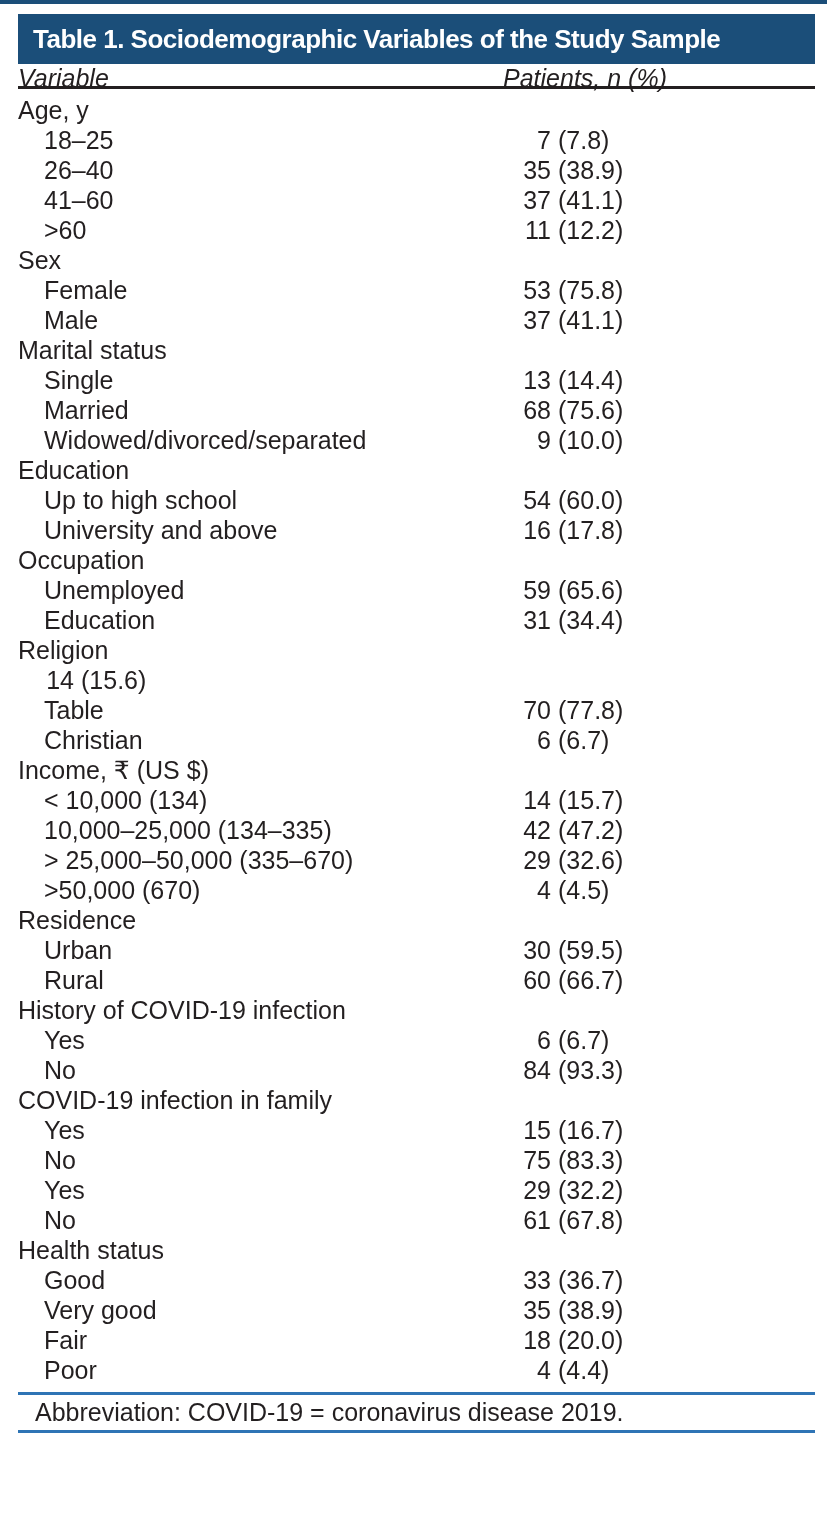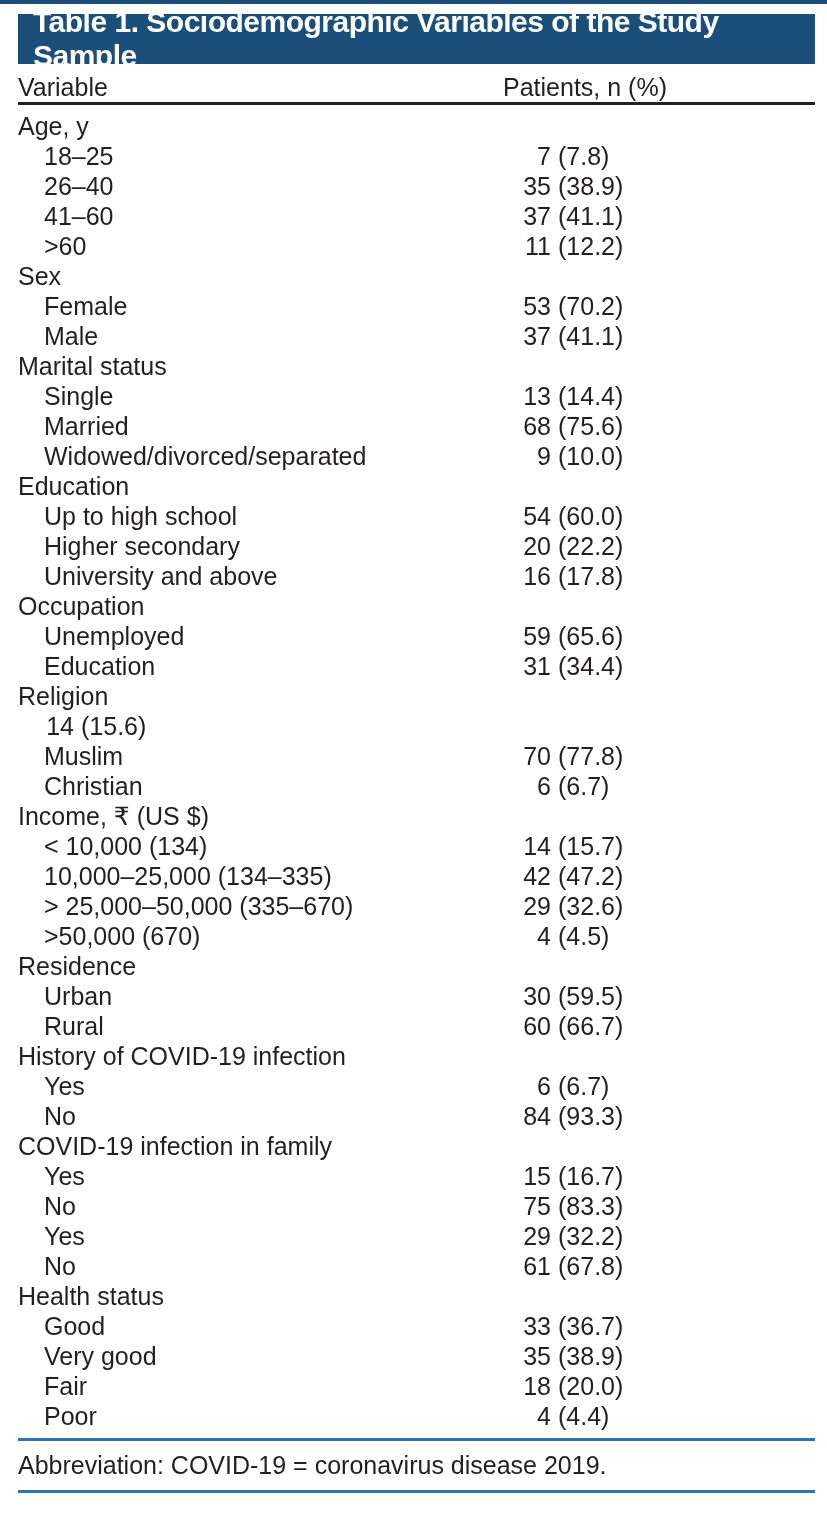--- a/index.html
+++ b/index.html
@@ -19,47 +19,48 @@
     overflow:hidden;
   }
   .top-line{width:827px;height:4px;background:var(--navy);}
   .title-bar{
     margin:10px 12px 0 18px;
     height:50px;
     background:var(--navy);
     color:var(--title-text);
     display:flex;align-items:center;
     padding-left:15px;
-    font-size:30px;font-weight:bold;letter-spacing:-0.5px;justify-content:flex-end;
+    font-size:26px;font-weight:bold;letter-spacing:-0.5px;
   }
   .col-header-row{
     margin:0 12px 0 18px;
-    height:38px;
-    display:flex;align-items:flex-end;
+    height:22px;
+    display:flex;align-items:flex-start;
     font-size:25px;
+    font-style:italic;
   }
   .col-header-row .col-var{flex:1;}
   .col-header-row .col-pat{width:320px;padding-left:8px;}
   .header-rule{margin:0 12px 0 18px;height:3px;background:var(--dark-rule);}
   .table-body{margin:6px 12px 0 18px;}
   .row{
     display:flex;align-items:flex-start;
     height:30px;line-height:30px;
     font-size:25px;
   }
   .row .label{flex:1;white-space:nowrap;}
   .row.item .label{padding-left:26px;}
   .row .value{width:320px;display:flex;white-space:nowrap;}
   .row .value .count{width:56px;text-align:right;}
   .row .value .pct{margin-left:7px;}
   .blue-rule{margin:0 12px 0 18px;height:3px;background:var(--blue-rule);}
   .blue-rule.first{margin-top:7px;}
   .footnote-row{
-    margin:0 12px 0 18px;
-    height:49px;
+    margin:0 12px 0 35px;
+    height:35px;
     display:flex;align-items:center;
     font-size:25px;
   }
 </style>
 </head>
 <body>
 
 <div class="top-line"></div>
 
 <div class="title-bar">
@@ -105,21 +106,21 @@
         <span class="pct">(12.2)</span>
       </span>
     </div>
     <div class="row section">
       <span class="label">Sex</span>
     </div>
     <div class="row item">
       <span class="label">Female</span>
       <span class="value">
         <span class="count">53</span>
-        <span class="pct">(70.2)</span>
+        <span class="pct">(75.8)</span>
       </span>
     </div>
     <div class="row item">
       <span class="label">Male</span>
       <span class="value">
         <span class="count">37</span>
         <span class="pct">(41.1)</span>
       </span>
     </div>
     <div class="row section">
@@ -150,27 +151,20 @@
       <span class="label">Education</span>
     </div>
     <div class="row item">
       <span class="label">Up to high school</span>
       <span class="value">
         <span class="count">54</span>
         <span class="pct">(60.0)</span>
       </span>
     </div>
     <div class="row item">
-      <span class="label">Higher secondary</span>
-      <span class="value">
-        <span class="count">20</span>
-        <span class="pct">(22.2)</span>
-      </span>
-    </div>
-    <div class="row item">
       <span class="label">University and above</span>
       <span class="value">
         <span class="count">16</span>
         <span class="pct">(17.8)</span>
       </span>
     </div>
     <div class="row section">
       <span class="label">Occupation</span>
     </div>
     <div class="row item">
@@ -190,21 +184,21 @@
     <div class="row section">
       <span class="label">Religion</span>
     </div>
     <div class="row item">
       <span class="value">
         <span class="count">14</span>
         <span class="pct">(15.6)</span>
       </span>
     </div>
     <div class="row item">
-      <span class="label">Muslim</span>
+      <span class="label">Table</span>
       <span class="value">
         <span class="count">70</span>
         <span class="pct">(77.8)</span>
       </span>
     </div>
     <div class="row item">
       <span class="label">Christian</span>
       <span class="value">
         <span class="count">6</span>
         <span class="pct">(6.7)</span>

